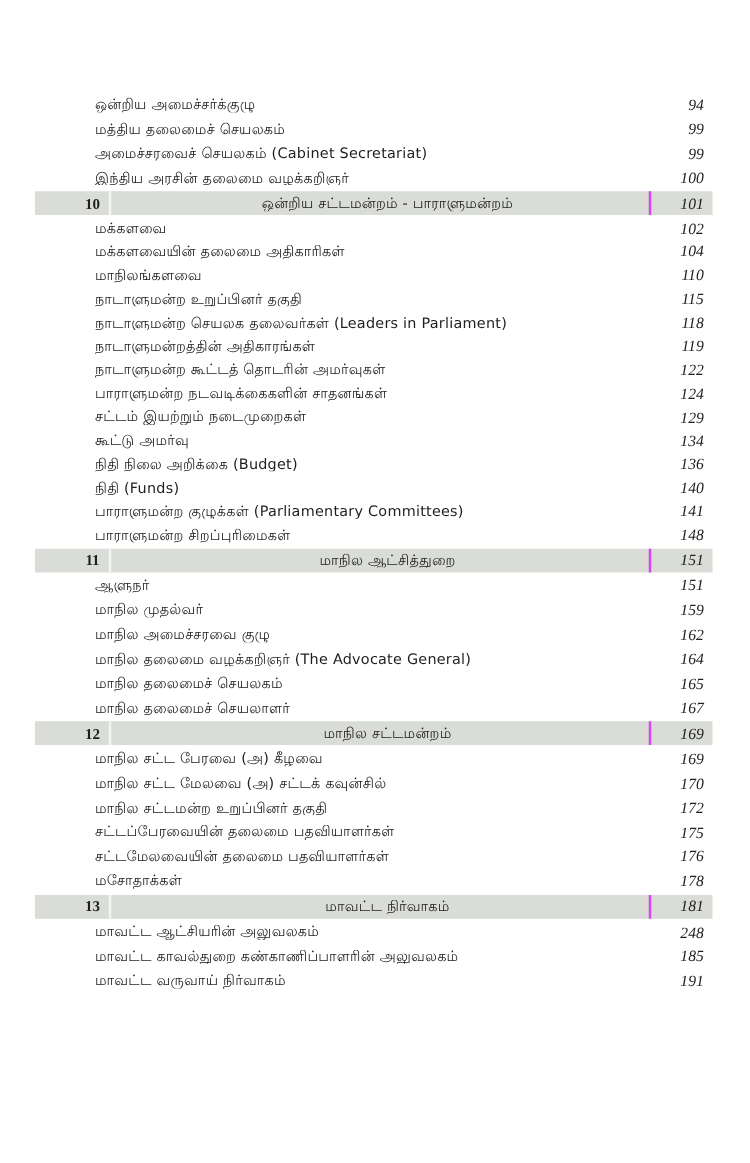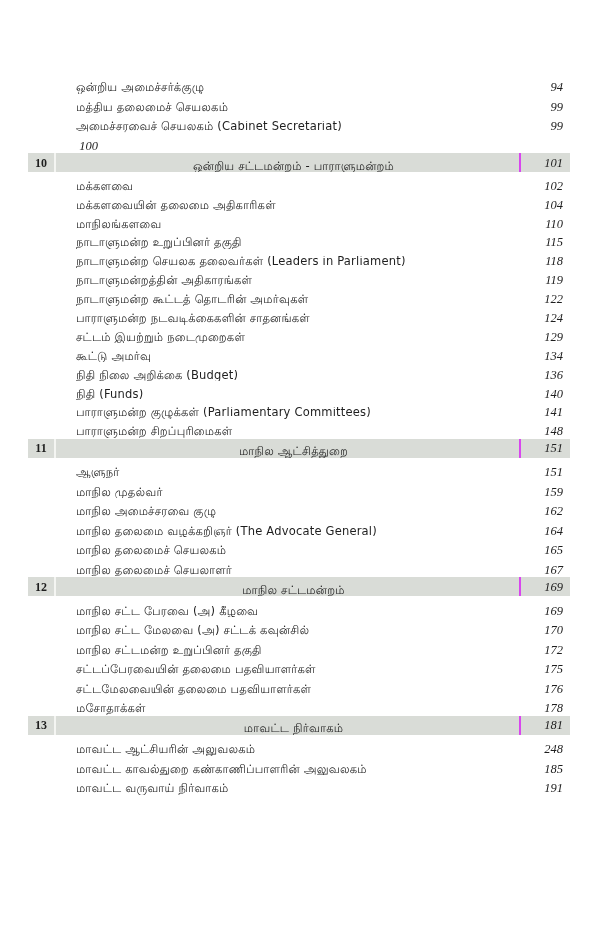--- a/index.html
+++ b/index.html
@@ -16,21 +16,21 @@
       color: #1e1e1e;
     }
     .page {
       position: absolute;
       left: 28px;
       top: 74px;
       width: 542px;
     }
     .row {
       display: flex;
-      align-items: flex-end;
+      align-items: center;
       height: 19.6px;
       font-size: 11.5px;
       line-height: 1;
     }
     .row .num {
       width: 26px;
       flex: 0 0 26px;
       text-align: center;
       font-family: "Liberation Serif", serif;
       font-size: 12px;
@@ -57,20 +57,21 @@
       background: #d9dcd7;
       height: 19px;
       margin: 1px 0;
     }
     .row.header .num {
       border-right: 2px solid #f4f5f2;
       height: 100%;
       display: flex;
       align-items: center;
       justify-content: center;
+      margin-left: 33px;
     }
     .row.header .title {
       text-align: center;
       padding-left: 12px;
     }
     .row.header .page-no {
       border-left: 2px solid #d946ef;
       height: 100%;
       display: flex;
       align-items: center;
@@ -94,20 +95,21 @@
         <span class="title">மத்திய தலைமைச் செயலகம்</span>
         <span class="page-no">99</span>
       </div>
     <div class="row">
         <span class="num"></span>
         <span class="title">அமைச்சரவைச் செயலகம் (Cabinet Secretariat)</span>
         <span class="page-no">99</span>
       </div>
     <div class="row">
         <span class="num"></span>
+        <span class="title">இந்திய அரசின் தலைமை வழக்கறிஞர்</span>
         <span class="page-no">100</span>
       </div>
   </div>
 
   <div class="section tight">
     <div class="row header">
         <span class="num">10</span>
         <span class="title">ஒன்றிய சட்டமன்றம் - பாராளுமன்றம்</span>
         <span class="page-no">101</span>
       </div>

